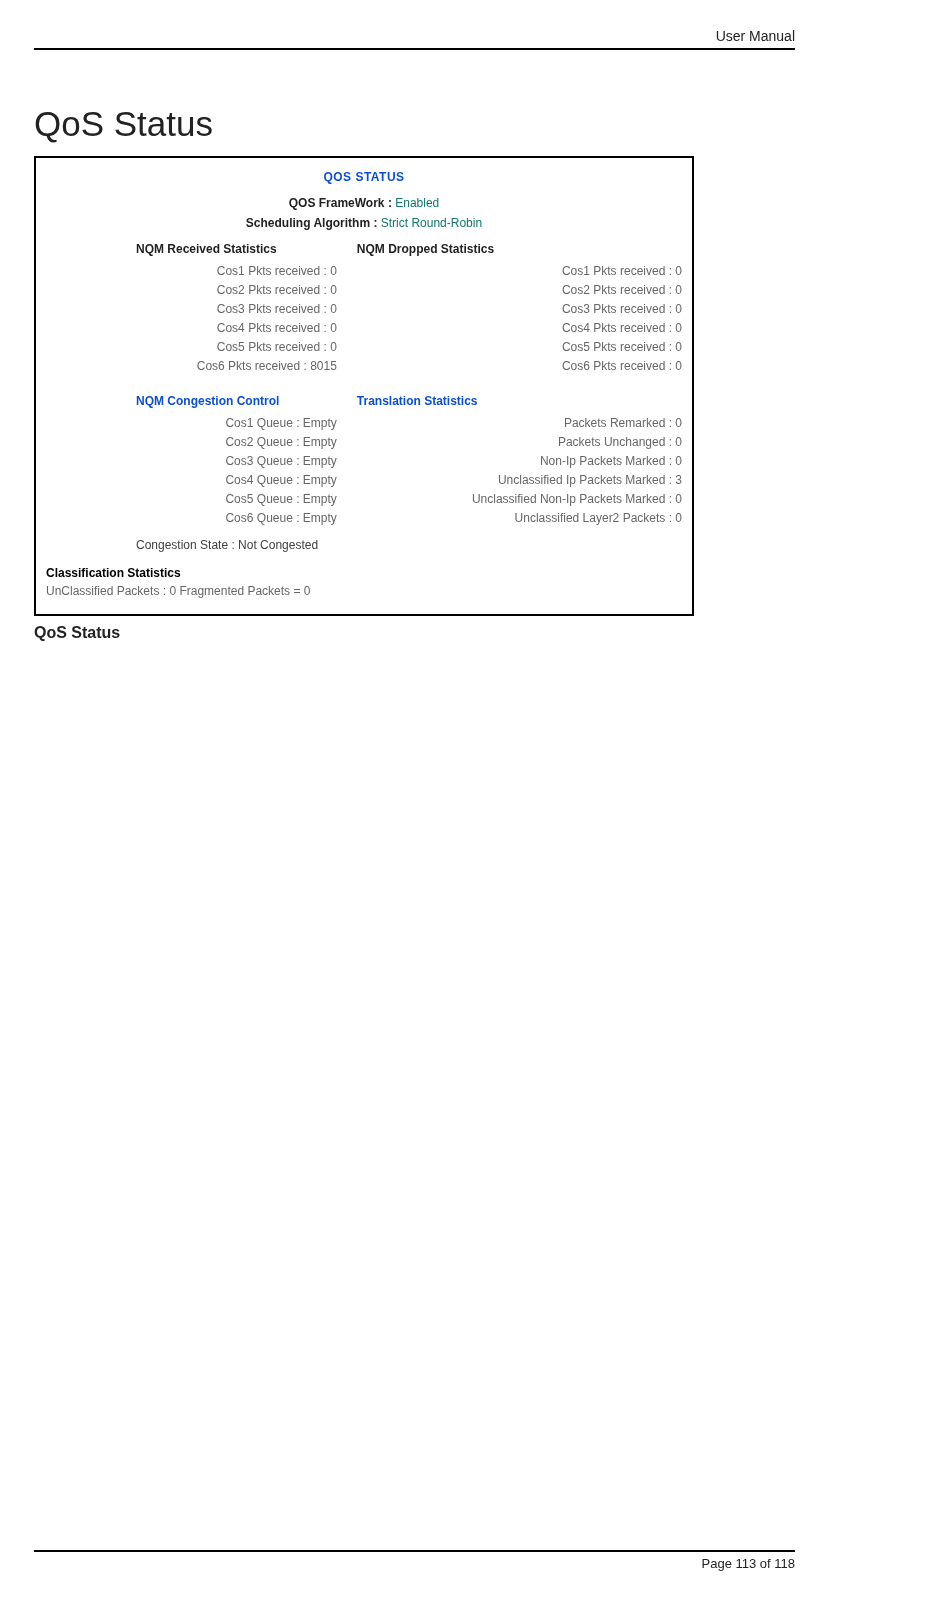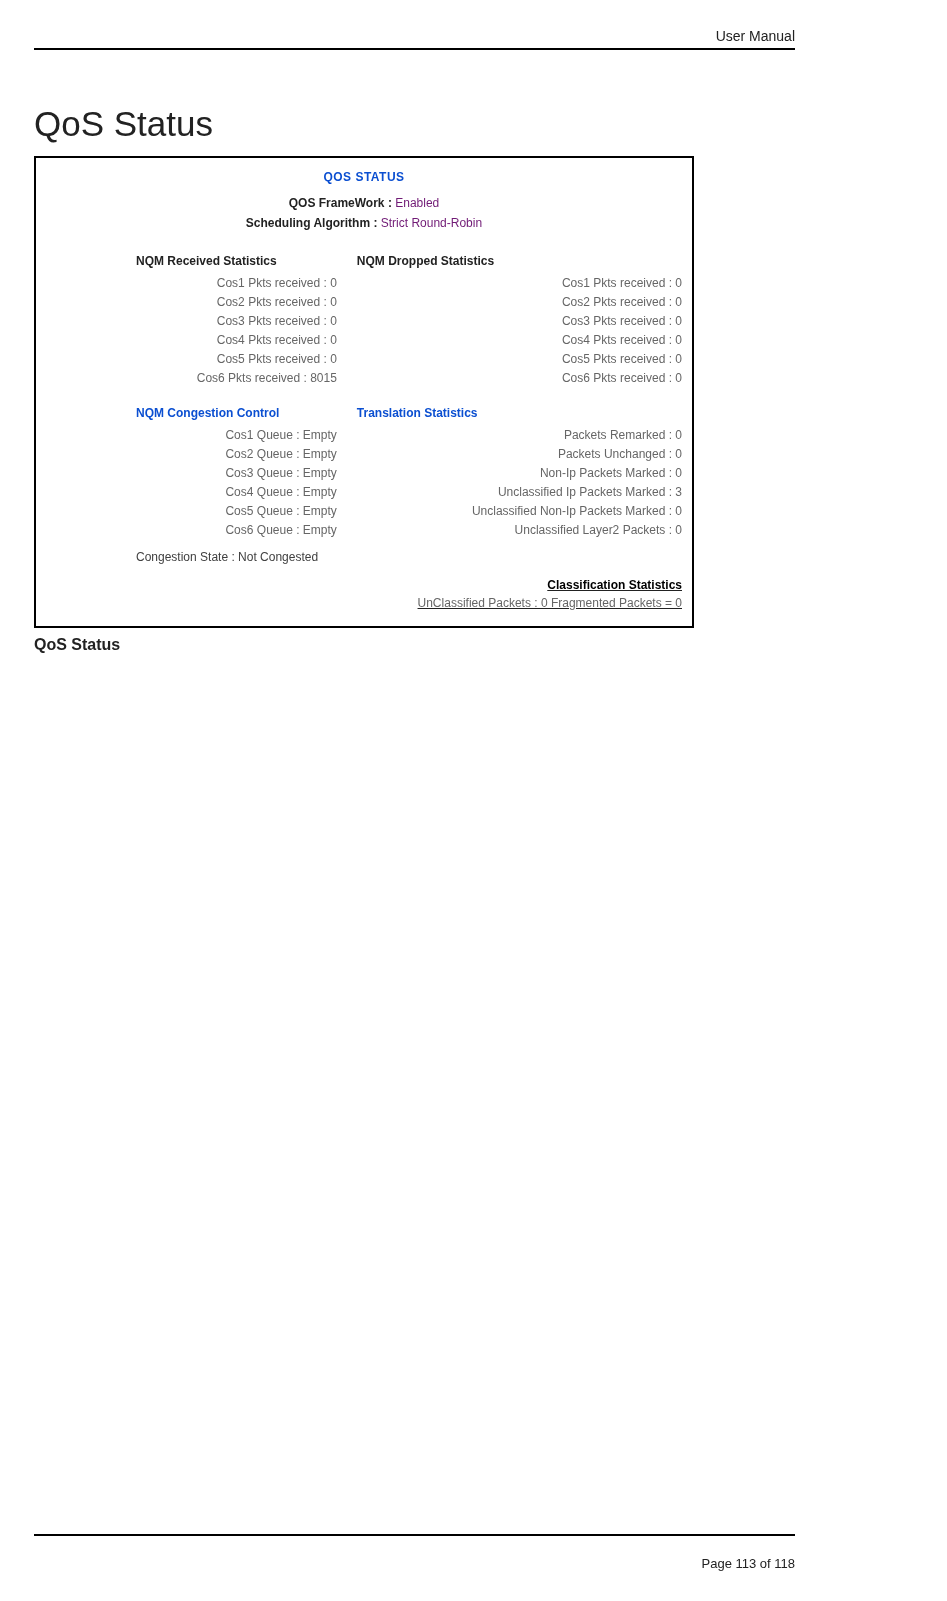--- a/index.html
+++ b/index.html
@@ -57,24 +57,24 @@
     font-weight: 700;
     letter-spacing: 0.5px;
     margin-bottom: 8px;
     font-size: 12px;
   }
   .kv {
     text-align: center;
     margin-bottom: 2px;
   }
   .kv .k { font-weight: 700; text-align: center; }
-  .kv .v { color: #701a75; }
+  .kv .v { color: #0f766e; }
   .cols {
     display: flex;
-    margin-top: 20px;
+    margin-top: 8px;
     gap: 10px;
   }
   .col {
     padding-left: 90px;
     box-sizing: border-box;
   }
   .col.left { width: 300px; }
   .col.right { width: 350px; padding-left: 10px; }
   .sect-black {
     font-weight: 700;
@@ -86,22 +86,21 @@
     margin-bottom: 4px;
   }
   .line { color: #666; margin-bottom: 1px; text-align: right; }
   .gap { height: 16px; }
   .footer-indent {
     padding-left: 90px;
     color: #404040;
     margin-top: 8px;
   }
   .cls-stats {
-    text-align:right;
-    text-decoration:underline;
+    text-align:left;
   }
   .cls-stats .hdr {
     font-weight:700;
     color:#000;
   }
   .cls-stats .row {
     color:#666;
   }
   .caption {
     font-size: 16px;
@@ -110,21 +109,21 @@
   }
 
   .page-footer {
     position: absolute;
     left: 34px;
     right: 34px;
     bottom: 30px;
   }
   .footer-line {
     border-top: 2px solid #000;
-    padding-top: 20px;
+    padding-top: 4px;
     display: flex;
     justify-content: flex-end;
     font-size: 13px;
   }
 </style>
 </head>
 <body>
 
 <div class="page">
   <div class="header-zone">

